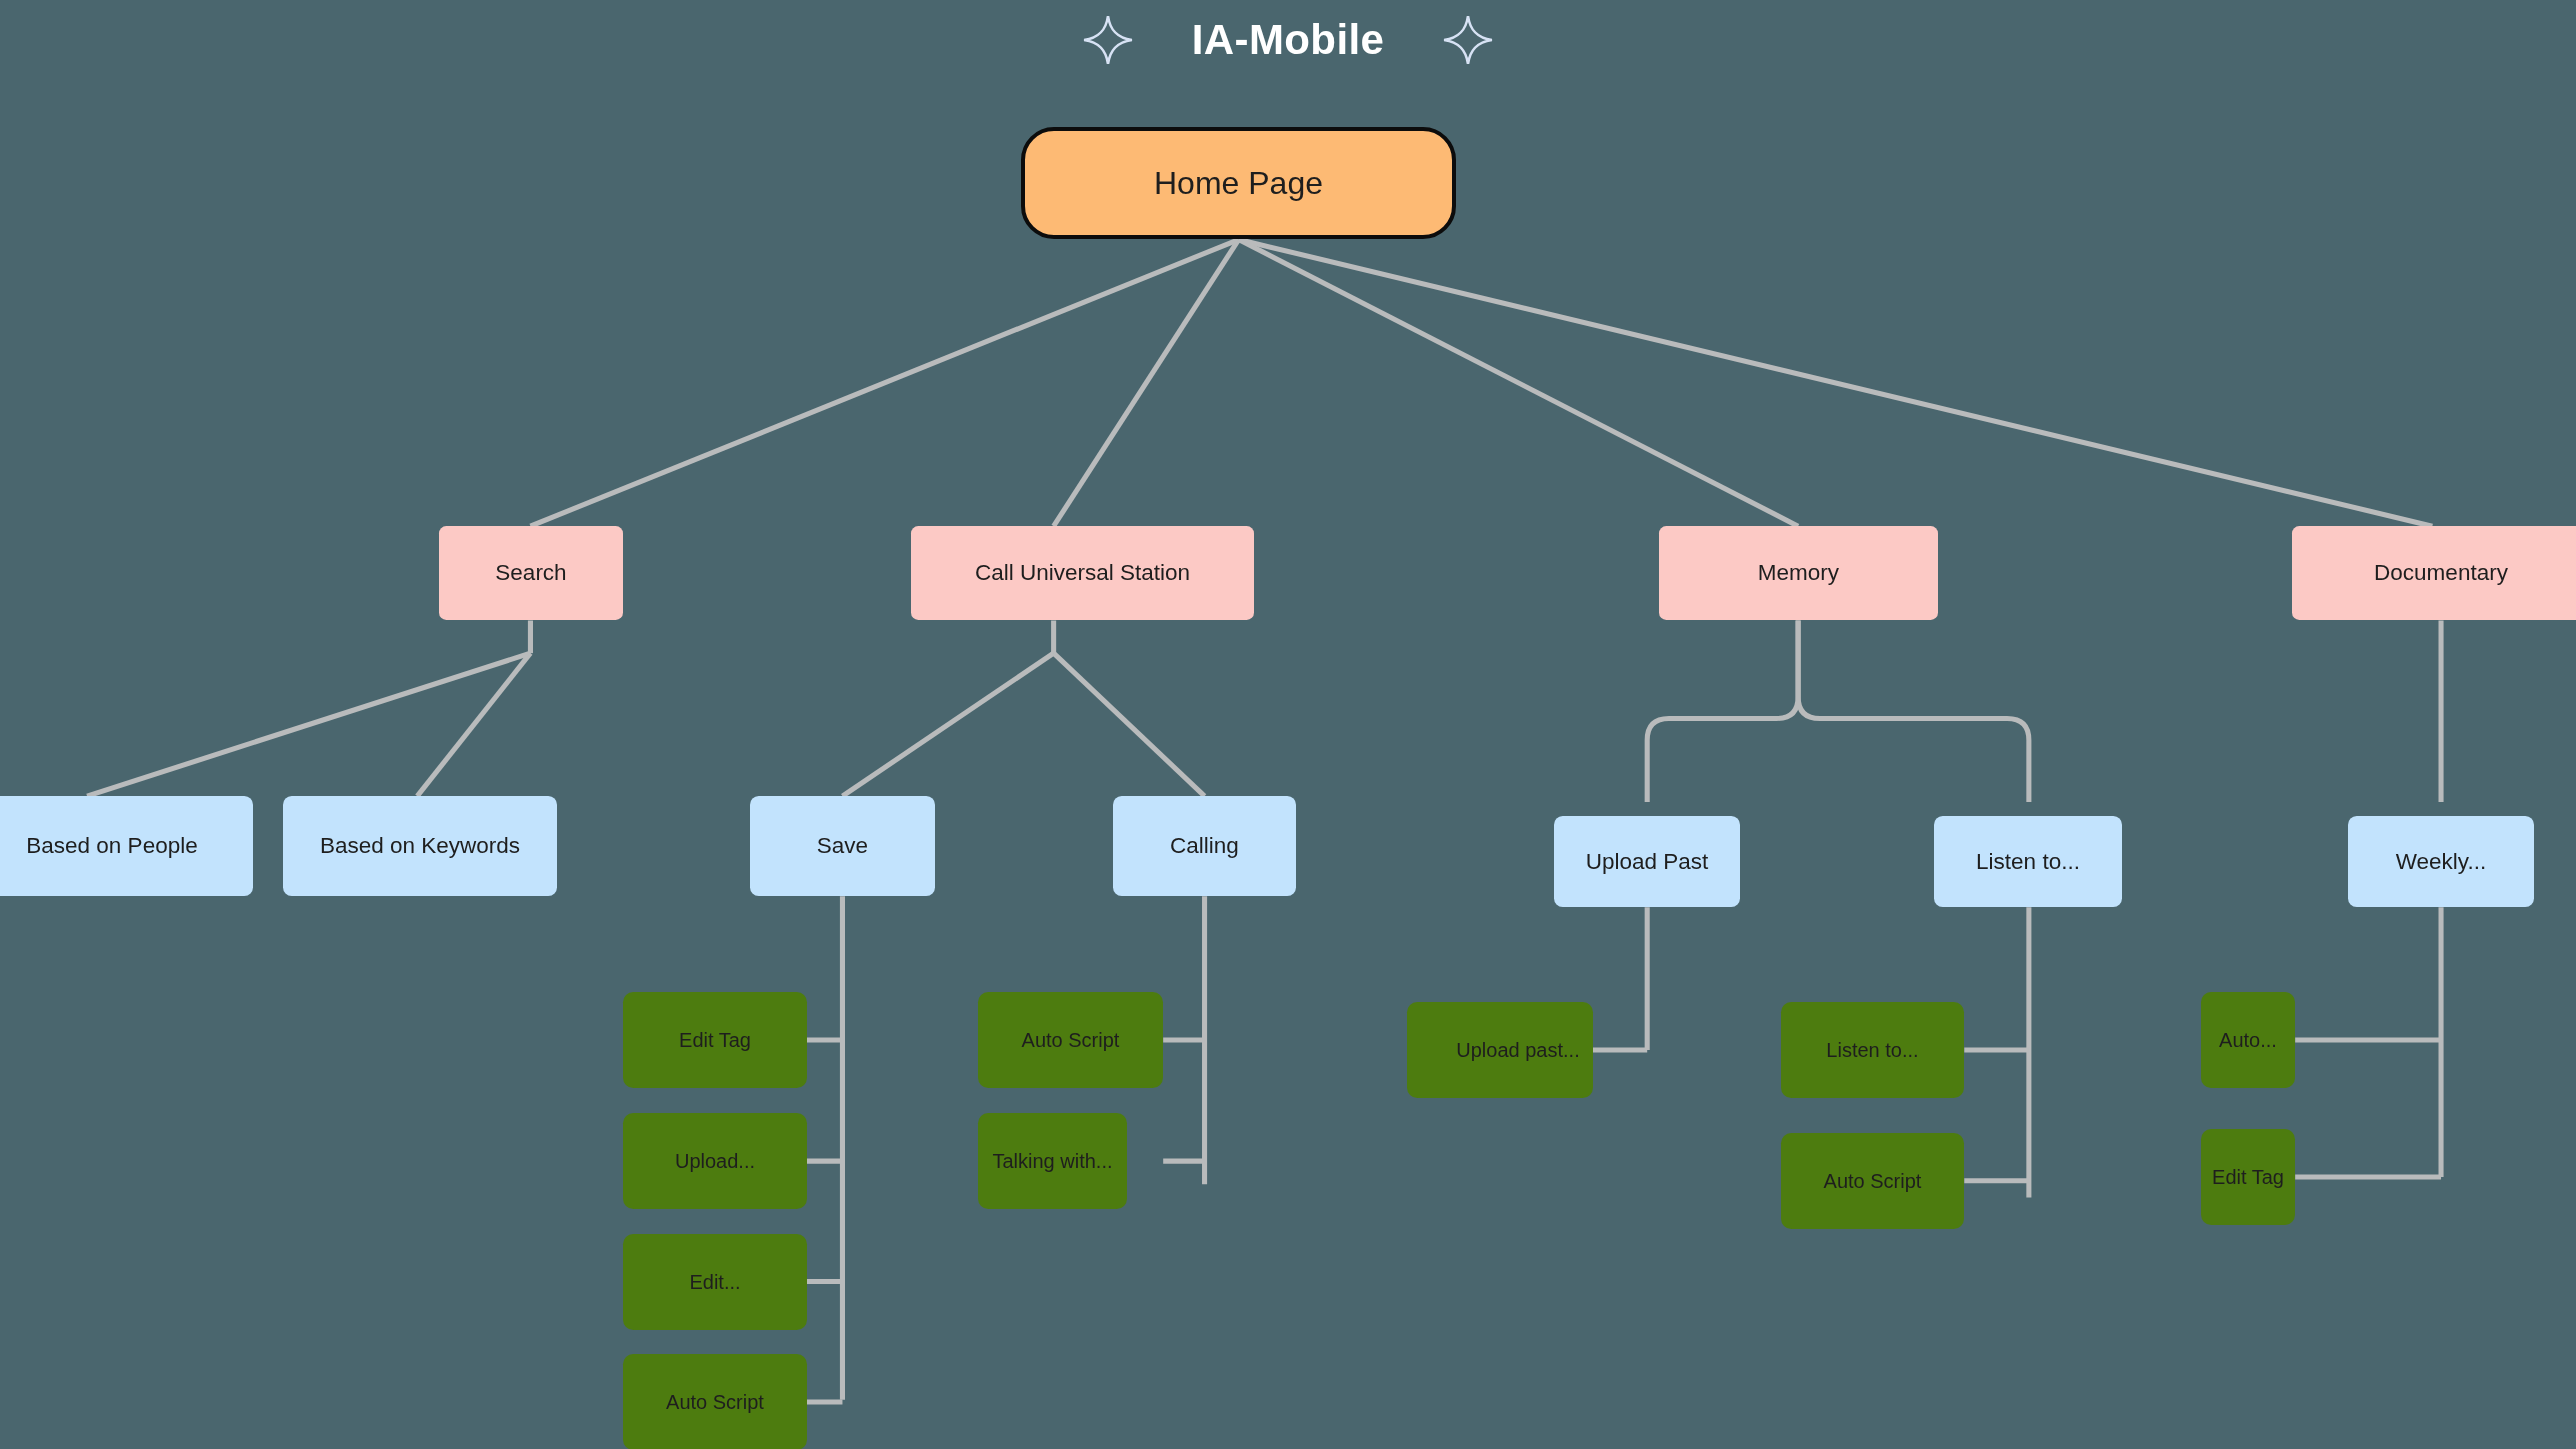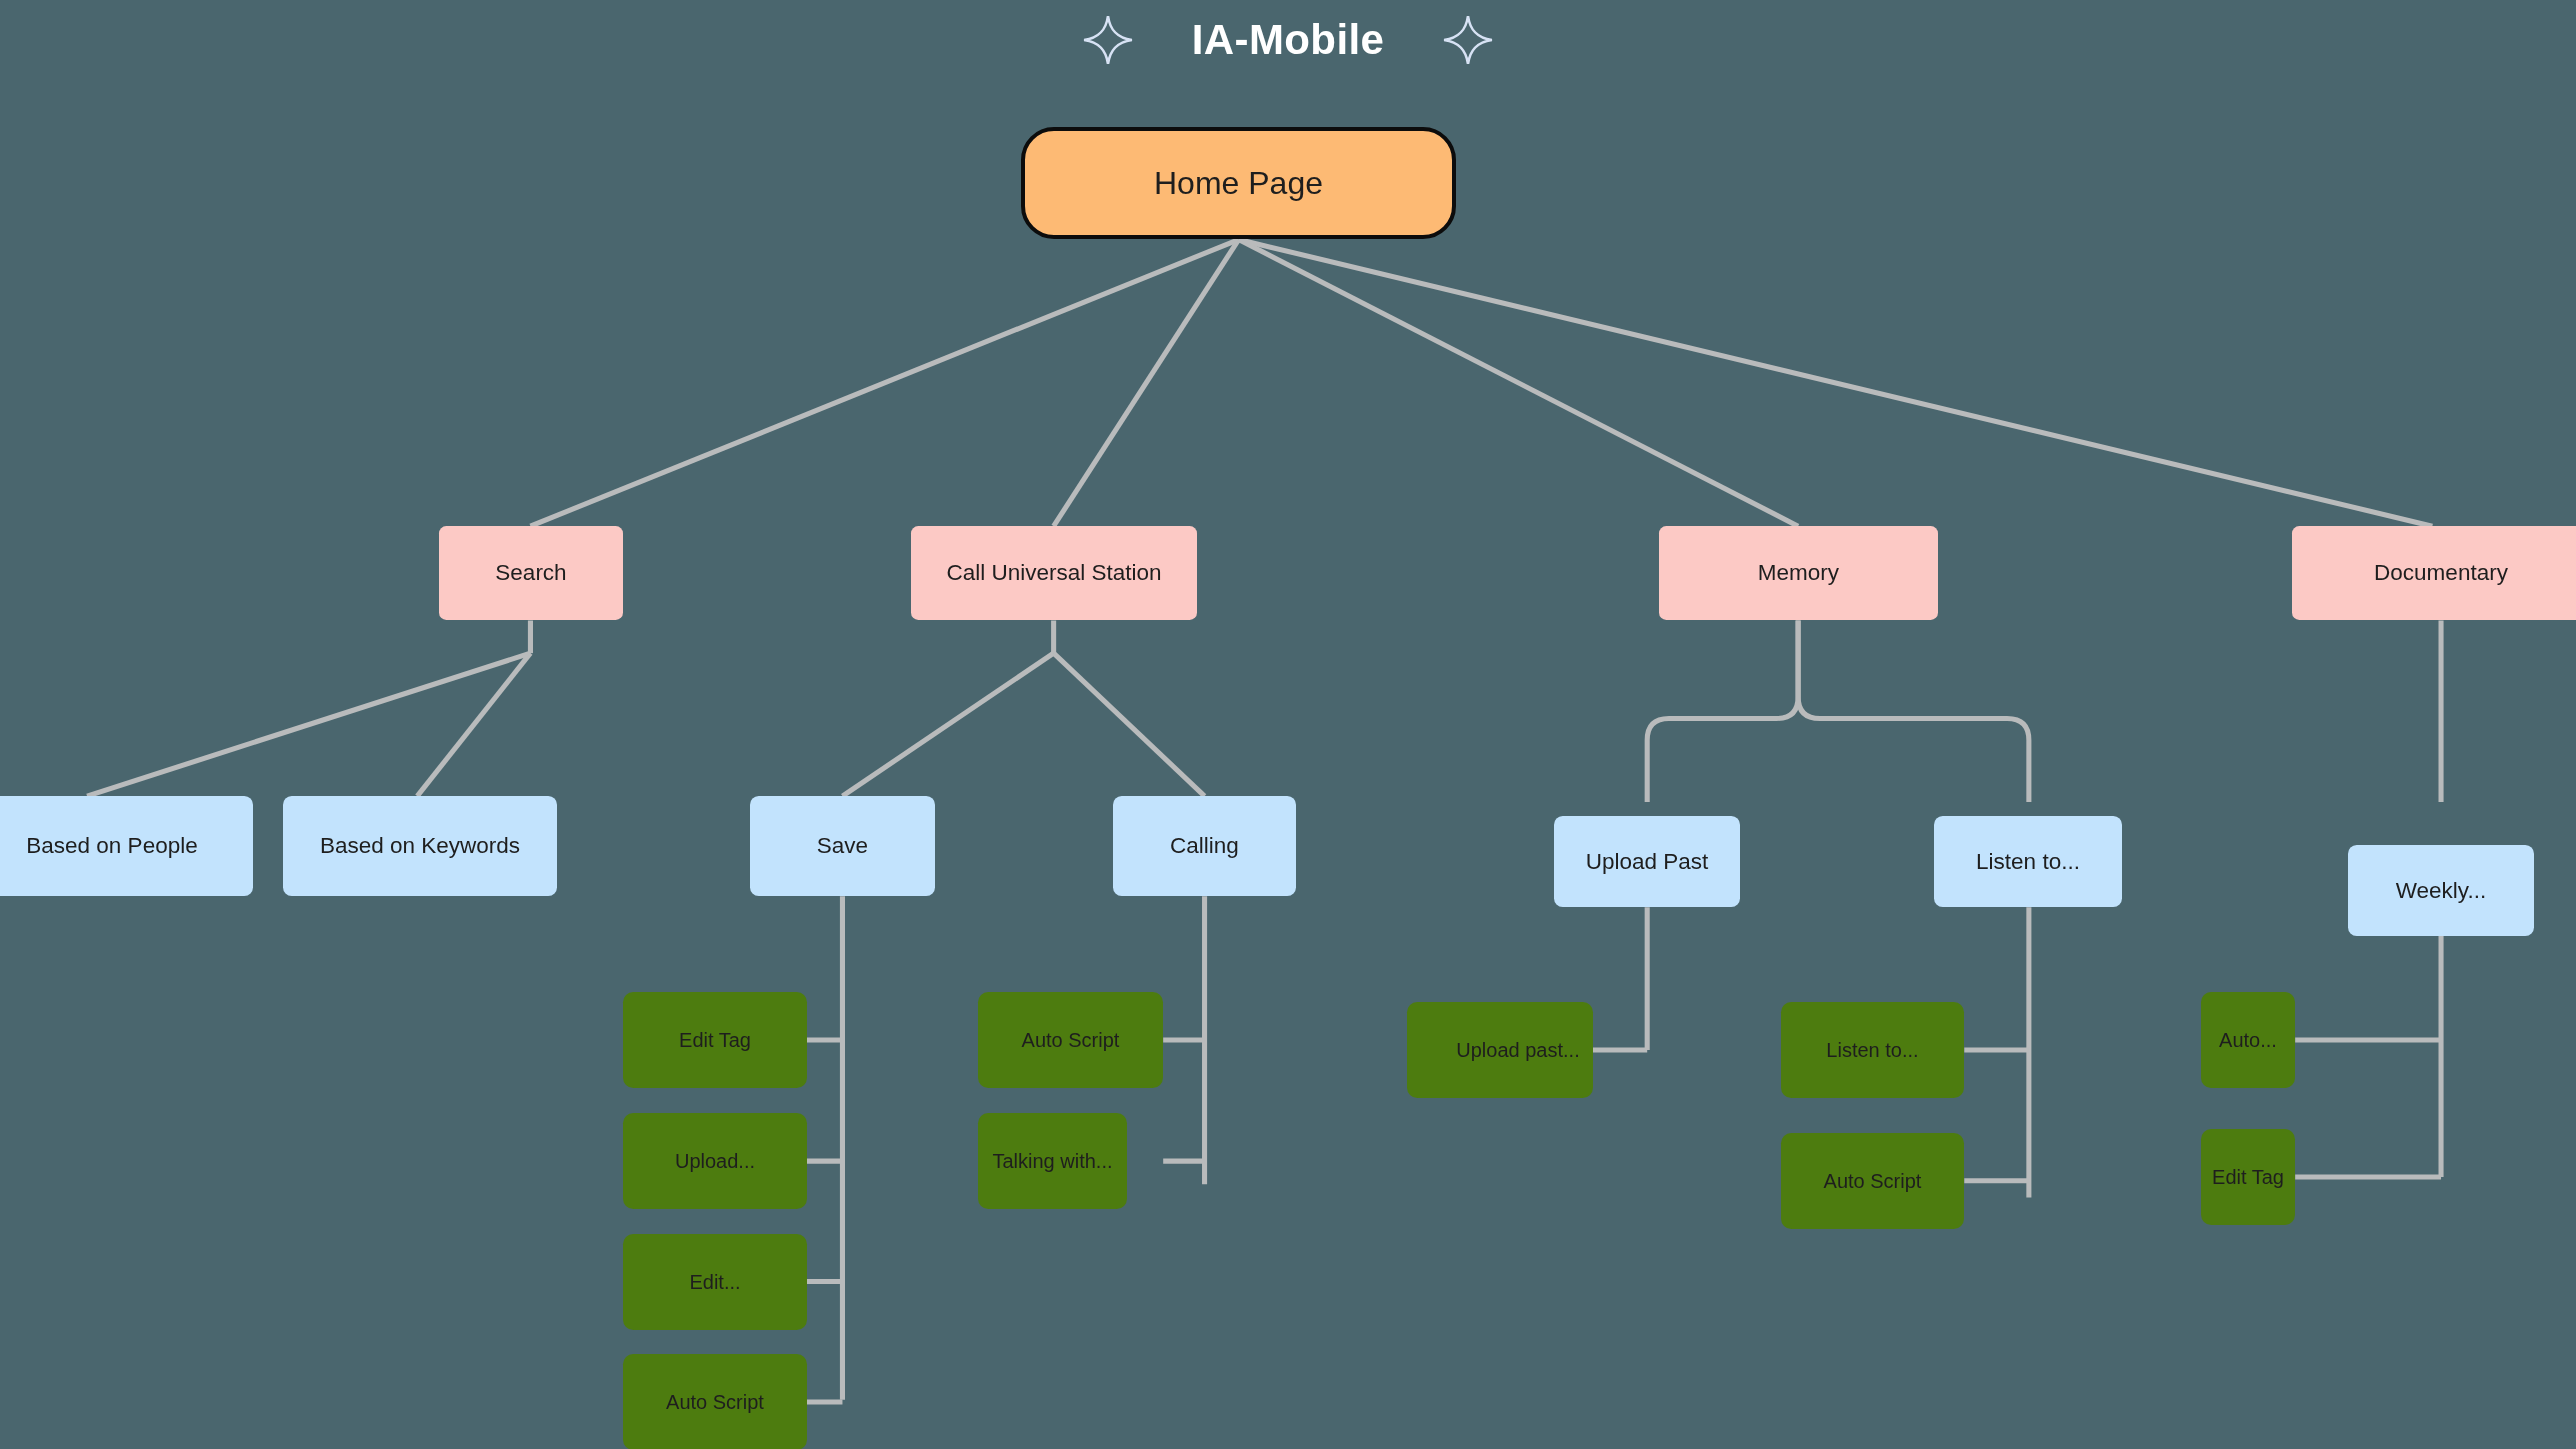--- a/index.html
+++ b/index.html
@@ -156,21 +156,21 @@
   </svg>
 
   <div class="node root" style="left:1021px; top:127px; width:435px; height:112px;">
     <span>Home Page</span>
   </div>
 
   <div class="node lvl2" style="left:439px; top:526px; width:184px; height:94px;">
     <span>Search</span>
   </div>
 
-  <div class="node lvl2" style="left:911px; top:526px; width:286px; height:94px;">
+  <div class="node lvl2" style="left:911px; top:526px; width:343px; height:94px;">
     <span>Call Universal Station</span>
   </div>
 
   <div class="node lvl2" style="left:1659px; top:526px; width:279px; height:94px;">
     <span>Memory</span>
   </div>
 
   <div class="node lvl2" style="left:2292px; top:526px; width:298px; height:94px;">
     <span>Documentary</span>
   </div>
@@ -192,21 +192,21 @@
   </div>
 
   <div class="node lvl3" style="left:1554px; top:816px; width:186px; height:91px;">
     <span>Upload Past</span>
   </div>
 
   <div class="node lvl3" style="left:1934px; top:816px; width:188px; height:91px;">
     <span>Listen to...</span>
   </div>
 
-  <div class="node lvl3" style="left:2348px; top:845px; width:186px; height:91px;">
+  <div class="node lvl3" style="left:2348px; top:816px; width:186px; height:91px;">
     <span>Weekly...</span>
   </div>
 
   <div class="node leaf" style="left:623px; top:992px; width:184px; height:96px;">
     <span>Edit Tag</span>
   </div>
 
   <div class="node leaf" style="left:623px; top:1113px; width:184px; height:96px;">
     <span>Upload...</span>
   </div>

